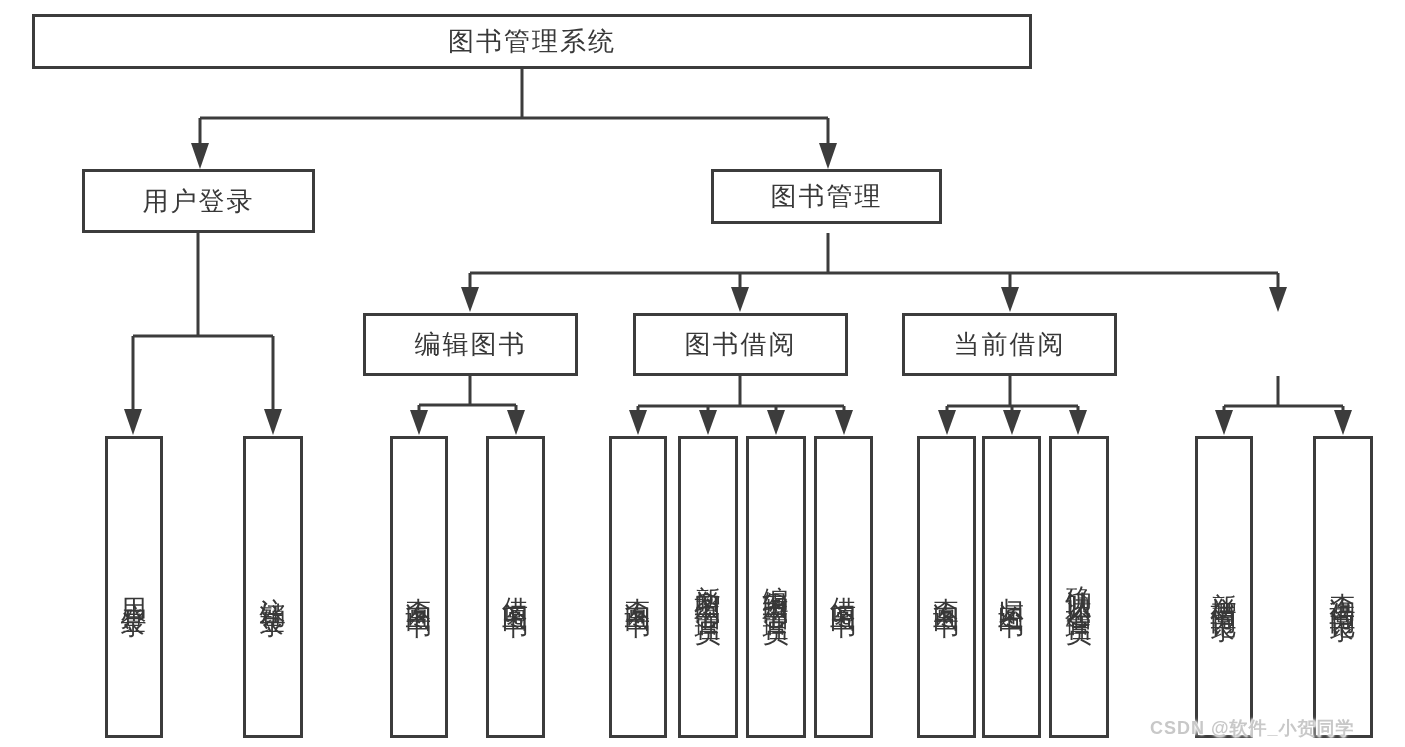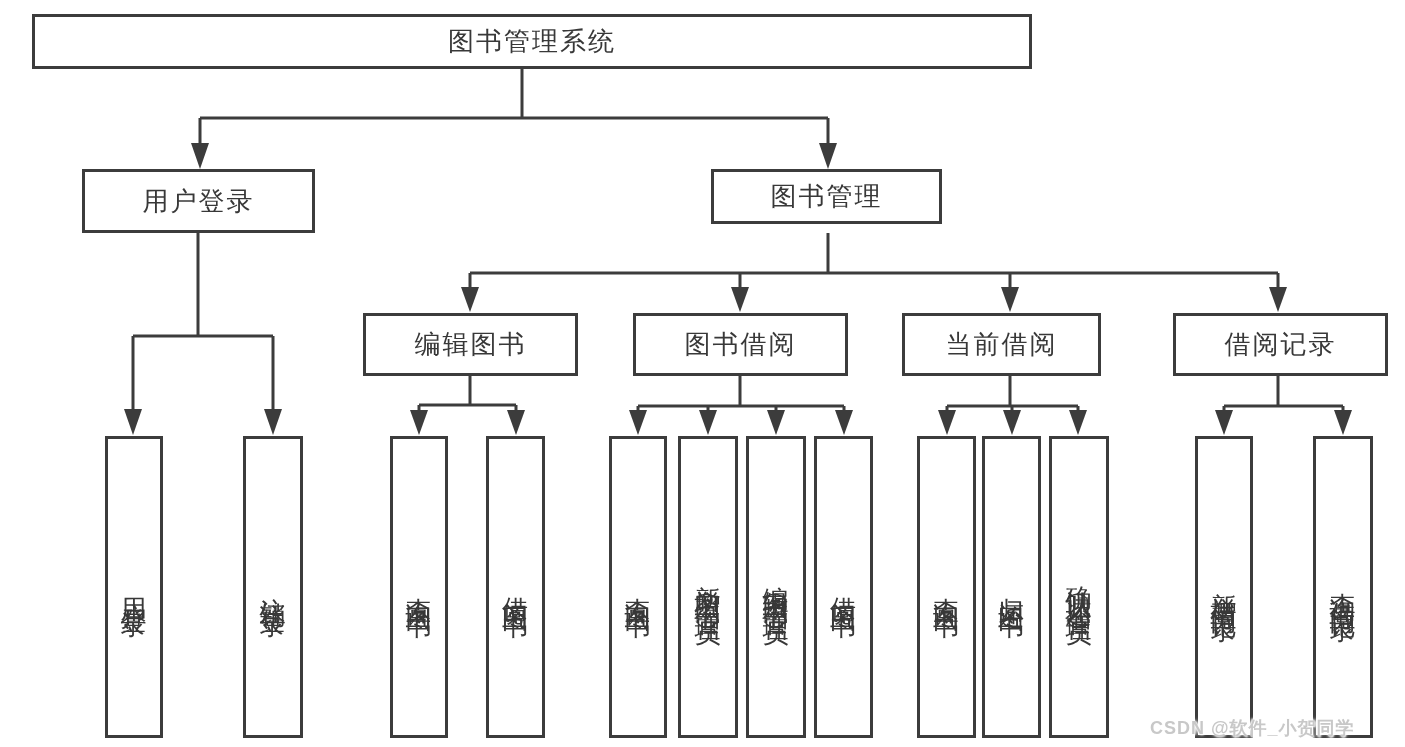--- a/index.html
+++ b/index.html
@@ -103,25 +103,22 @@
   <div class="node" style="left:711px;top:169px;width:231px;height:55px;">
     <span class="lbl">图书管理</span>
   </div>
 
   <div class="node" style="left:363px;top:313px;width:215px;height:63px;">
     <span class="lbl">编辑图书</span>
   </div>
   <div class="node" style="left:633px;top:313px;width:215px;height:63px;">
     <span class="lbl">图书借阅</span>
   </div>
-  <div class="node" style="left:902px;top:313px;width:199px;height:63px;">
+  <div class="node" style="left:902px;top:313px;width:215px;height:63px;">
     <span class="lbl">当前借阅</span>
-  </div>
-  <div class="node" style="left:1173px;top:313px;width:215px;height:63px;">
-    <span class="lbl">借阅记录</span>
   </div>
 
   <div class="node vnode" style="left:105px;top:436px;width:58px;height:302px;">
     <span class="lbl">用户登录</span>
   </div>
   <div class="node vnode" style="left:243px;top:436px;width:60px;height:302px;">
     <span class="lbl">注销登录</span>
   </div>
 
   <div class="node vnode" style="left:390px;top:436px;width:58px;height:302px;">

